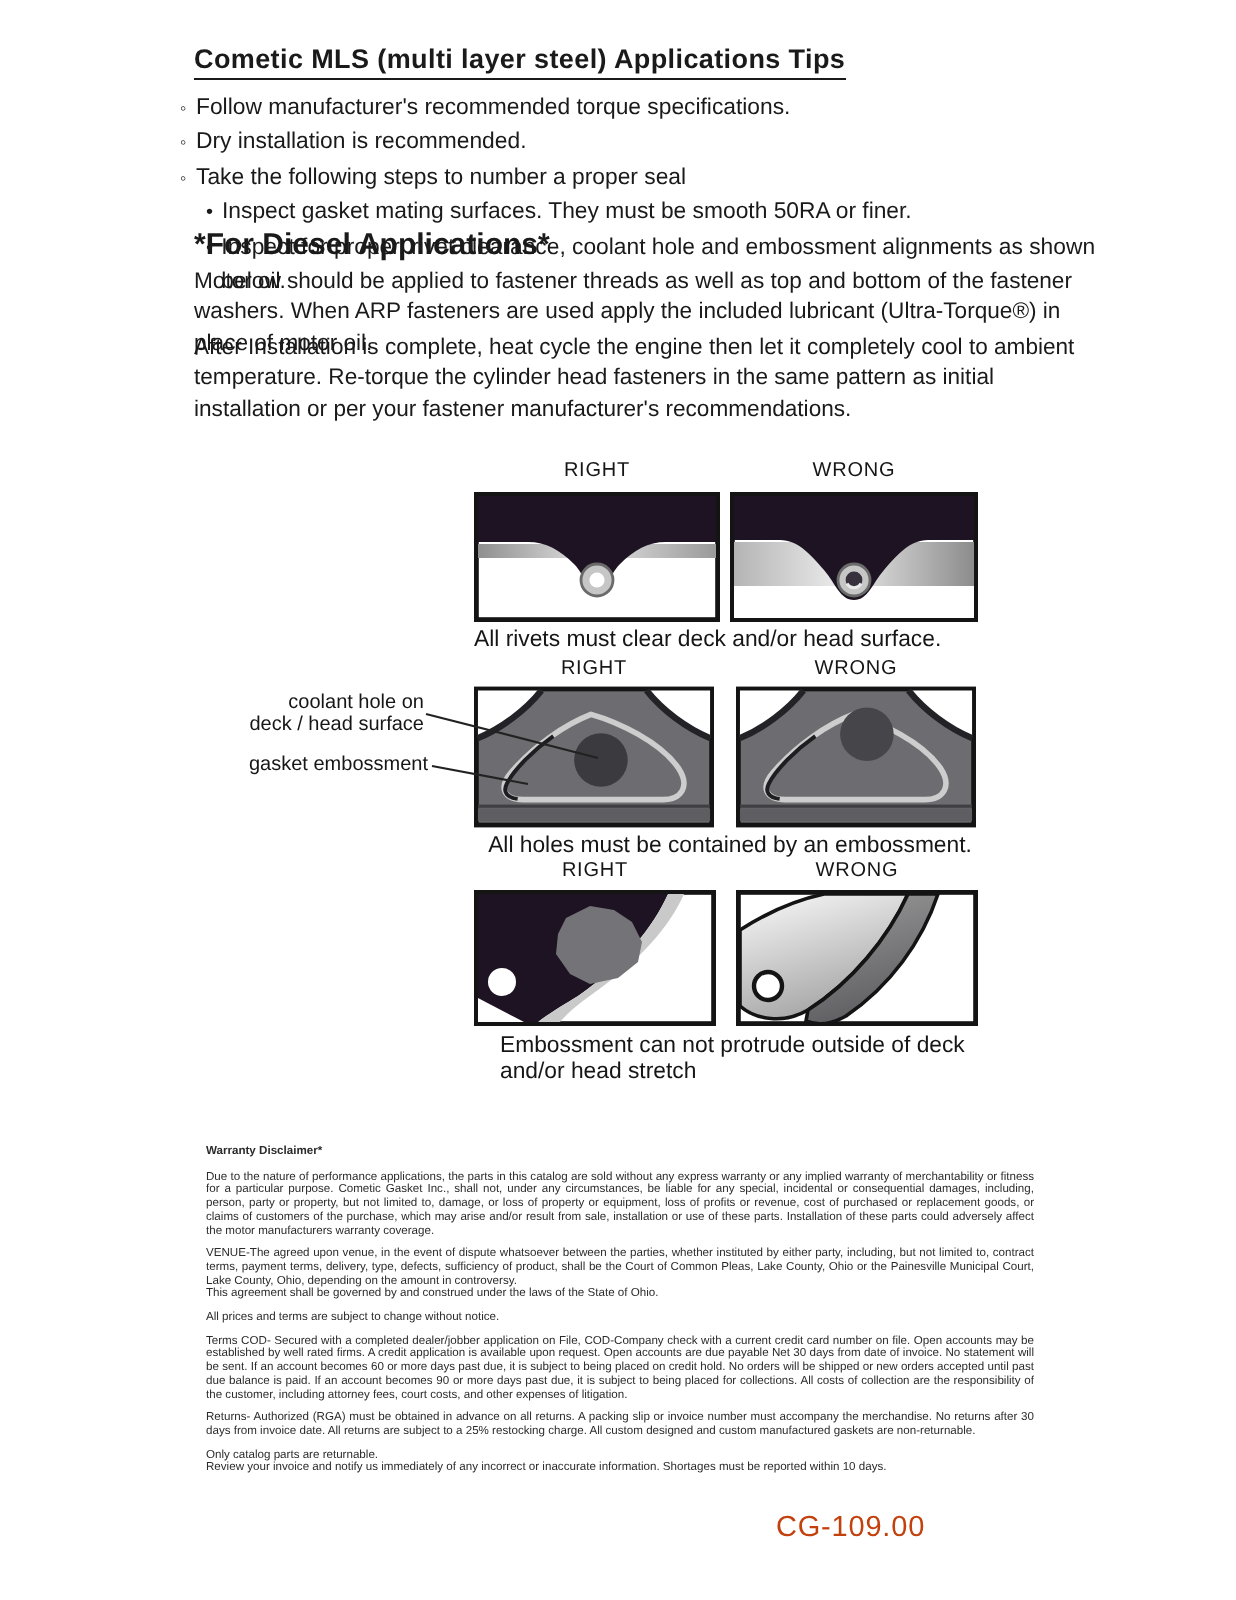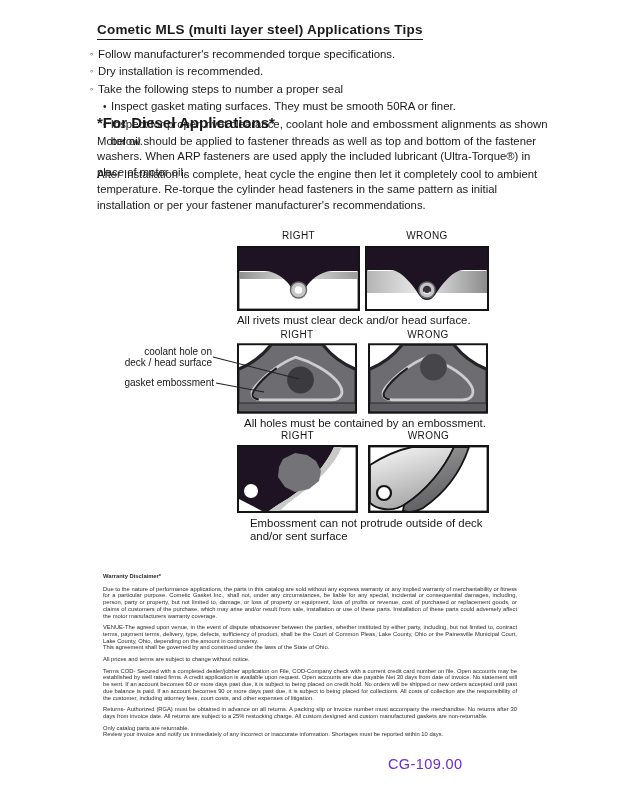--- a/index.html
+++ b/index.html
@@ -31,21 +31,21 @@
   .side-label{position:absolute;font-size:10px;line-height:11px;text-align:right;color:#161616;}
   .overlay{position:absolute;left:0;top:0;width:618px;height:800px;pointer-events:none;}
   
   .fine{
     position:absolute;left:103px;top:573px;width:414px;
     font-size:5.8px;line-height:6.7px;color:#2b2b2b;text-align:justify;
   }
   .fine .fp-h{font-weight:700;margin-bottom:6px;}
   .fp{margin:0 0 5px 0;}
   .fp.tight{margin-bottom:0;}
-  .doc-code{position:absolute;left:388px;top:756px;font-size:14.5px;letter-spacing:.4px;color:#6d28d9;}
+  .doc-code{position:absolute;left:388px;top:756px;font-size:14.5px;letter-spacing:.4px;color:#c2410c;}
 </style>
 </head>
 <body>
 
 <div class="doc">
 
   <div class="title">Cometic MLS (multi layer steel) Applications Tips</div>
 
   <div class="bullets">
     <div class="b-row">
@@ -182,21 +182,21 @@
         </linearGradient>
       </defs>
       <rect x="1.2" y="1.2" width="118.6" height="65.6" fill="#ffffff" stroke="#141414" stroke-width="2.4"></rect>
       <path d="M2,20 C16,11 30,5 44,2 L86,2 C76,24 58,46 36,60 C24,67 10,65 2,58 Z" fill="url(#g3a)" stroke="#141414" stroke-width="1.8"></path>
       <path d="M86,2 L101,2 C93,26 77,48 55,63 C48,67 41,68 35,65.5 L36,60 C58,46 76,24 86,2 Z" fill="url(#g3b)" stroke="#141414" stroke-width="1.8"></path>
       <circle cx="16" cy="48" r="7" fill="#ffffff" stroke="#141414" stroke-width="2.2"></circle>
     </svg>
   </div>
   <div class="caption" style="left:250px;top:517px;width:250px;">
     <div>Embossment can not protrude outside of deck</div>
-    <div>and/or sent surface</div>
+    <div>and/or head stretch</div>
   </div>
 
   <svg class="overlay">
     <line x1="213" y1="357" x2="299" y2="379" stroke="#222" stroke-width="1.1"></line>
     <line x1="216" y1="383" x2="264" y2="392" stroke="#222" stroke-width="1.1"></line>
   </svg>
 
   <div class="fine">
     <div class="fp-h">Warranty Disclaimer*</div>
     <p class="fp">Due to the nature of performance applications, the parts in this catalog are sold without any express warranty or any implied warranty of merchantability or fitness for a particular purpose.  Cometic Gasket Inc., shall not, under any circumstances, be liable for any special, incidental or consequential damages, including, person, party or property, but not limited to, damage, or loss of property or equipment, loss of profits or revenue, cost of purchased or replacement goods, or claims of customers of the purchase, which may arise and/or result from sale, installation or use of these parts.  Installation of these parts could adversely affect the motor manufacturers warranty coverage.</p>

